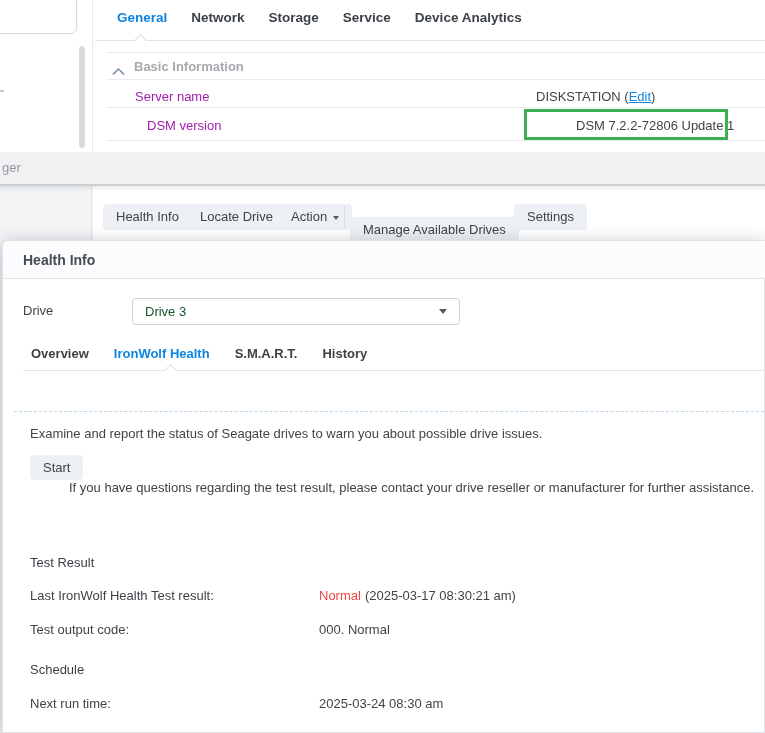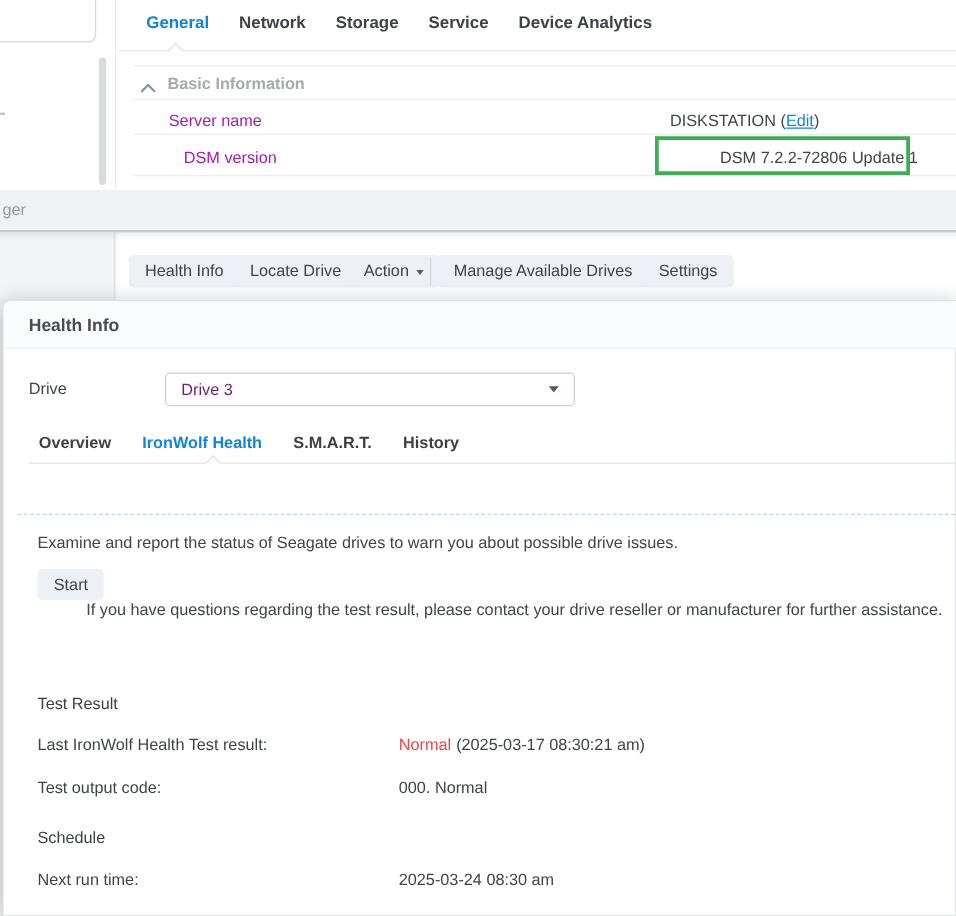--- a/index.html
+++ b/index.html
@@ -39,21 +39,21 @@
   .btn{position:absolute;top:20px;height:26px;line-height:26px;padding:0 13px;background:#edf1f5;border-radius:4px;font-size:13px;color:#3d434b;cursor:pointer;}
   .tb-sep{left:344px;top:22px;width:1px;height:22px;background:#d8dce0;}
   .caret{display:inline-block;width:0;height:0;border-left:4px solid transparent;border-right:4px solid transparent;border-top:5px solid #515b66;vertical-align:middle;margin-left:6px;}
 
   
   #dlg{left:2px;top:240px;width:763px;height:493px;background:#fff;border:1px solid #dfe3e6;border-top-left-radius:6px;box-shadow:0 3px 18px rgba(30,40,50,.28);}
   .dlg-header{left:0;top:0;width:762px;height:38px;background:#fbfcfd;border-bottom:1px solid #e4e7ea;border-top-left-radius:6px;}
   .dlg-title{left:20px;top:0;line-height:38px;font-size:14px;font-weight:bold;color:#464b55;}
   .fld-label{font-size:13px;color:#3f444a;}
   .dd{left:129px;top:57px;width:328px;height:27px;border:1px solid #c9d0d7;border-radius:4px;background:#fff;cursor:pointer;}
-  .dd-text{position:absolute;left:12px;top:0;line-height:25px;font-size:13px;color:#701a75;}
+  .dd-text{position:absolute;left:12px;top:0;line-height:25px;font-size:13px;color:#14532d;}
   .dd-caret{position:absolute;right:12px;top:10px;width:0;height:0;border-left:4.5px solid transparent;border-right:4.5px solid transparent;border-top:5.5px solid #515b66;}
   .dlg-tabs{left:28px;top:105px;display:flex;gap:25px;}
   .dlg-tab{font-size:13px;font-weight:bold;color:#404040;cursor:pointer;}
   .dlg-tab.active{color:#0c85e0;}
   .dlg-tab-underline{left:20px;right:0;top:129px;height:1px;background:#dfe4e9;}
   .iw-heading{left:27px;top:144px;font-size:15px;color:#1a87da;}
   .dashed{left:11px;right:0;top:170px;height:0;border-top:1px dashed #b9d6ec;}
   .body-text{font-size:13px;color:#3f4449;}
   .start-btn{left:27px;top:214px;height:25px;line-height:25px;padding:0 13px;background:#edf1f5;border-radius:4px;font-size:13px;color:#3d434b;cursor:pointer;}
   .note{left:27px;top:236px;width:702px;white-space:normal;line-height:22.5px;margin-left:39px;}
@@ -109,21 +109,21 @@
   <div id="sm" class="abs">
     <div class="abs sm-edge"></div>
     <div class="abs sm-side"></div>
     <div class="abs sm-main"></div>
     <div class="abs sm-shade"></div>
 
     <div class="btn" style="left:103px;">Health Info</div>
     <div class="btn" style="left:187px;">Locate Drive</div>
     <div class="btn" style="left:278px;"><span>Action</span><span class="caret" style="border-top-width:4px;border-left-width:3.5px;border-right-width:3.5px;"></span></div>
     <div class="abs tb-sep"></div>
-    <div class="btn" style="left:350px;">Manage Available Drives</div>
+    <div class="btn" style="left:350px;margin-top:13px;">Manage Available Drives</div>
     <div class="btn" style="left:514px;">Settings</div>
   </div>
 
   <div id="dlg" class="abs">
     <div class="abs dlg-header">
       <span class="abs dlg-title">Health Info</span>
     </div>
 
     <span class="abs fld-label" style="left:20px;top:62px;">Drive</span>
     <div class="abs dd">

